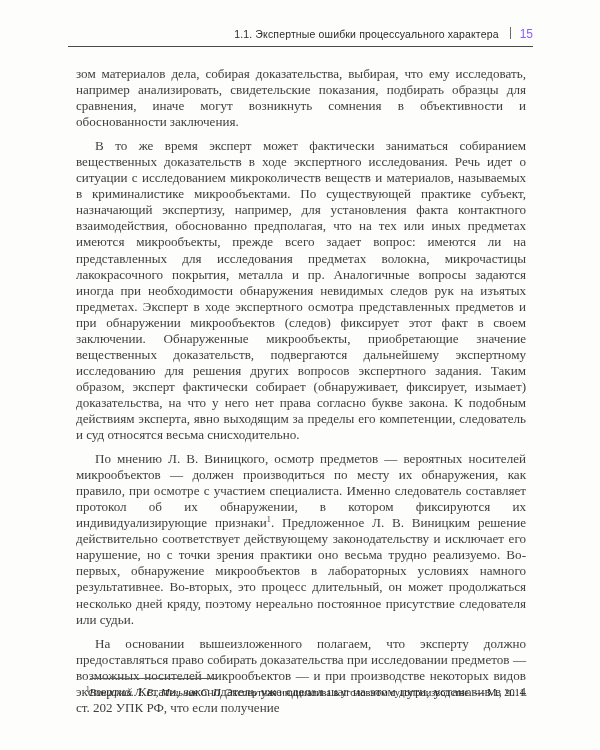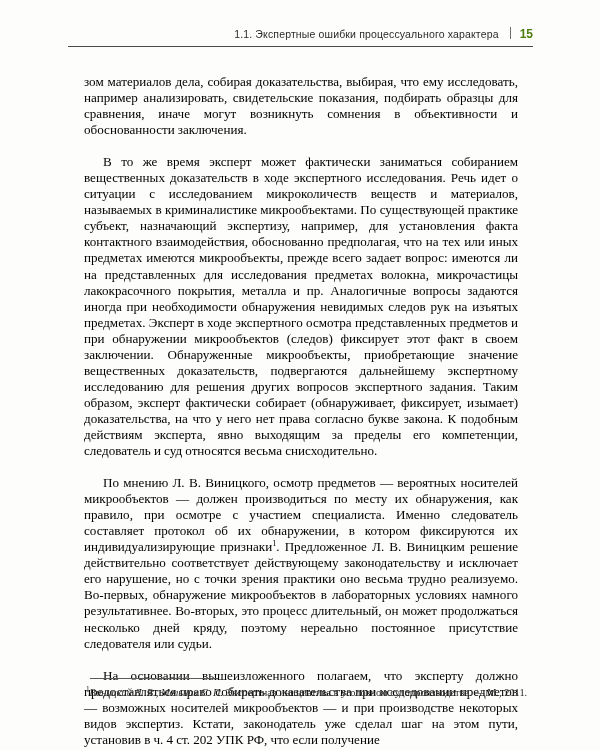--- a/index.html
+++ b/index.html
@@ -43,49 +43,49 @@
     display: inline-block;
     width: 1px;
     height: 12px;
     background: #6d6d6d;
     margin: 0 9px 0 11px;
     position: relative;
     top: 1px;
   }
   .rh-page {
     font-size: 12px;
-    font-weight: bold;
-    color: #4d7c0f;
+    font-weight: normal;
+    color: #8b5cf6;
   }
   .head-rule {
     position: absolute;
     left: 68px;
     top: 46px;
     width: 465px;
     height: 1px;
     background: #4a4a4a;
   }
 
   
   .body-col {
     position: absolute;
     left: 68px;
     top: 58px;
     width: 466px;
   }
 
   p.para {
-    margin: 16px;
+    margin: 8px;
     font-size: 13.1px;
     line-height: 16.05px;
     text-align: justify;
     text-justify: inter-word;
     text-indent: 19px;
     hyphens: manual;
-    color: #000000;
+    color: #404040;
     word-spacing: -0.1px;
   }
   p.para.no-indent {
     text-indent: 0;
   }
 
   sup.fn-ref {
     font-size: 8.2px;
     vertical-align: super;
     line-height: 0;

